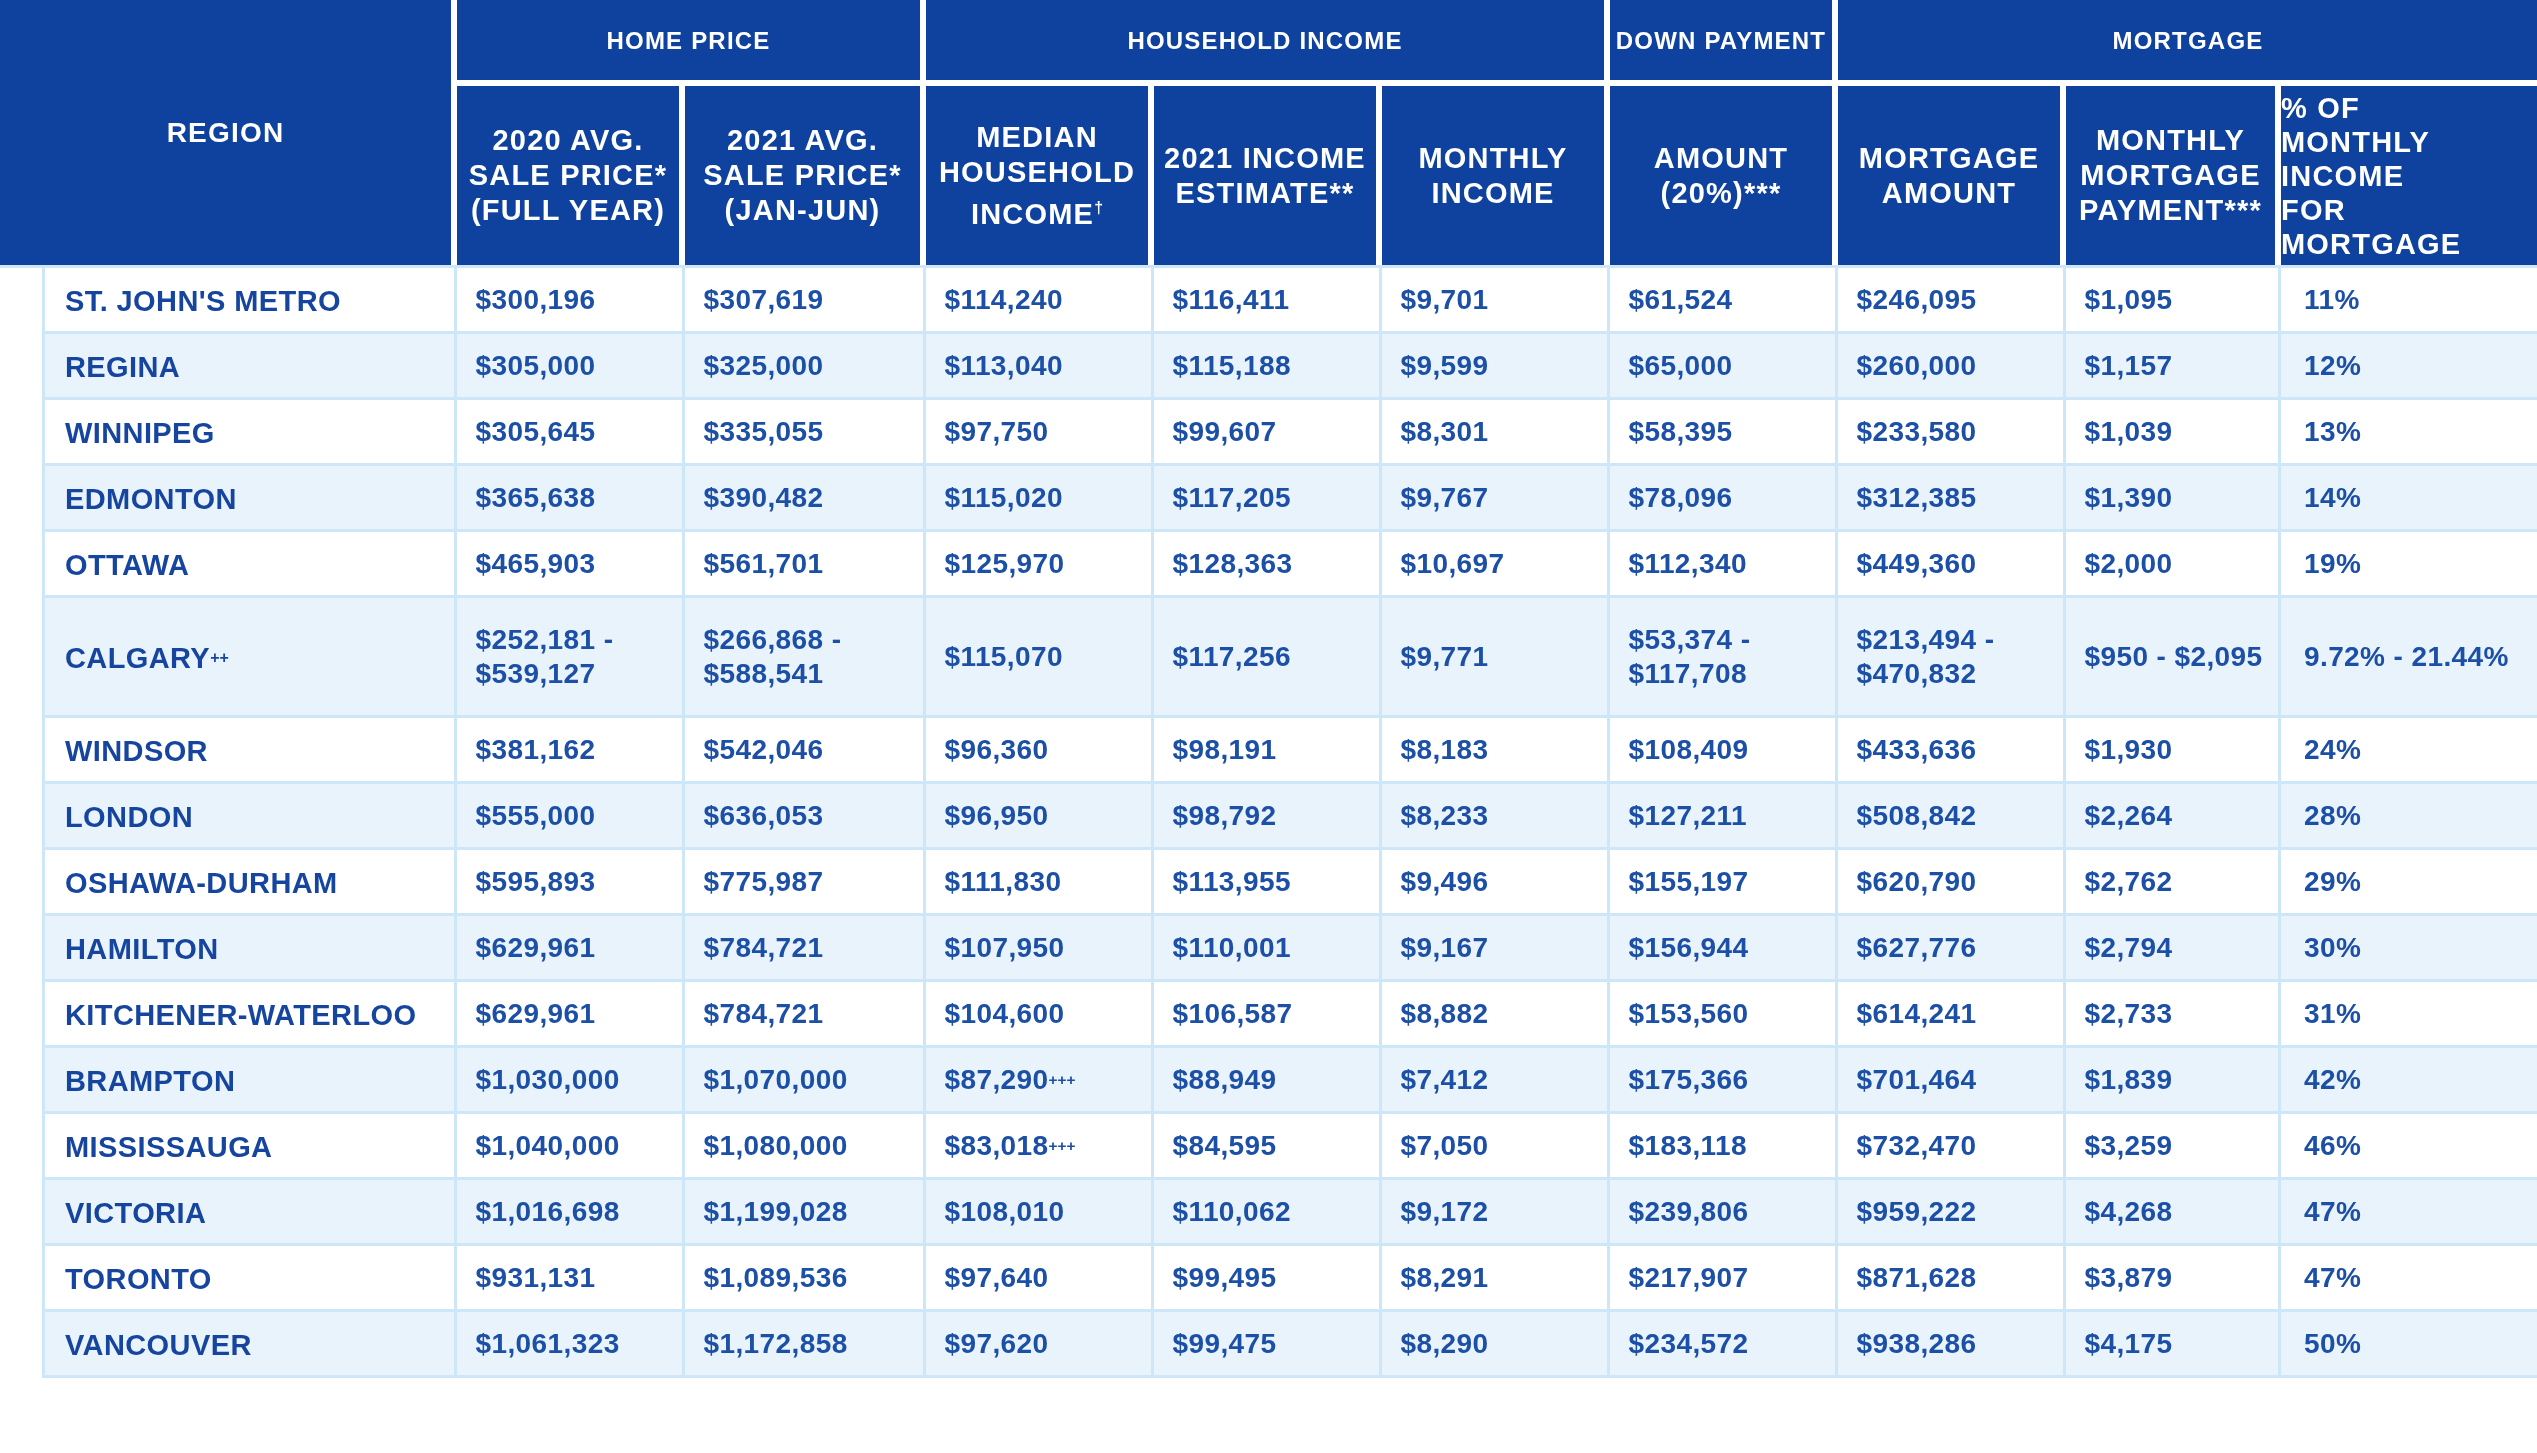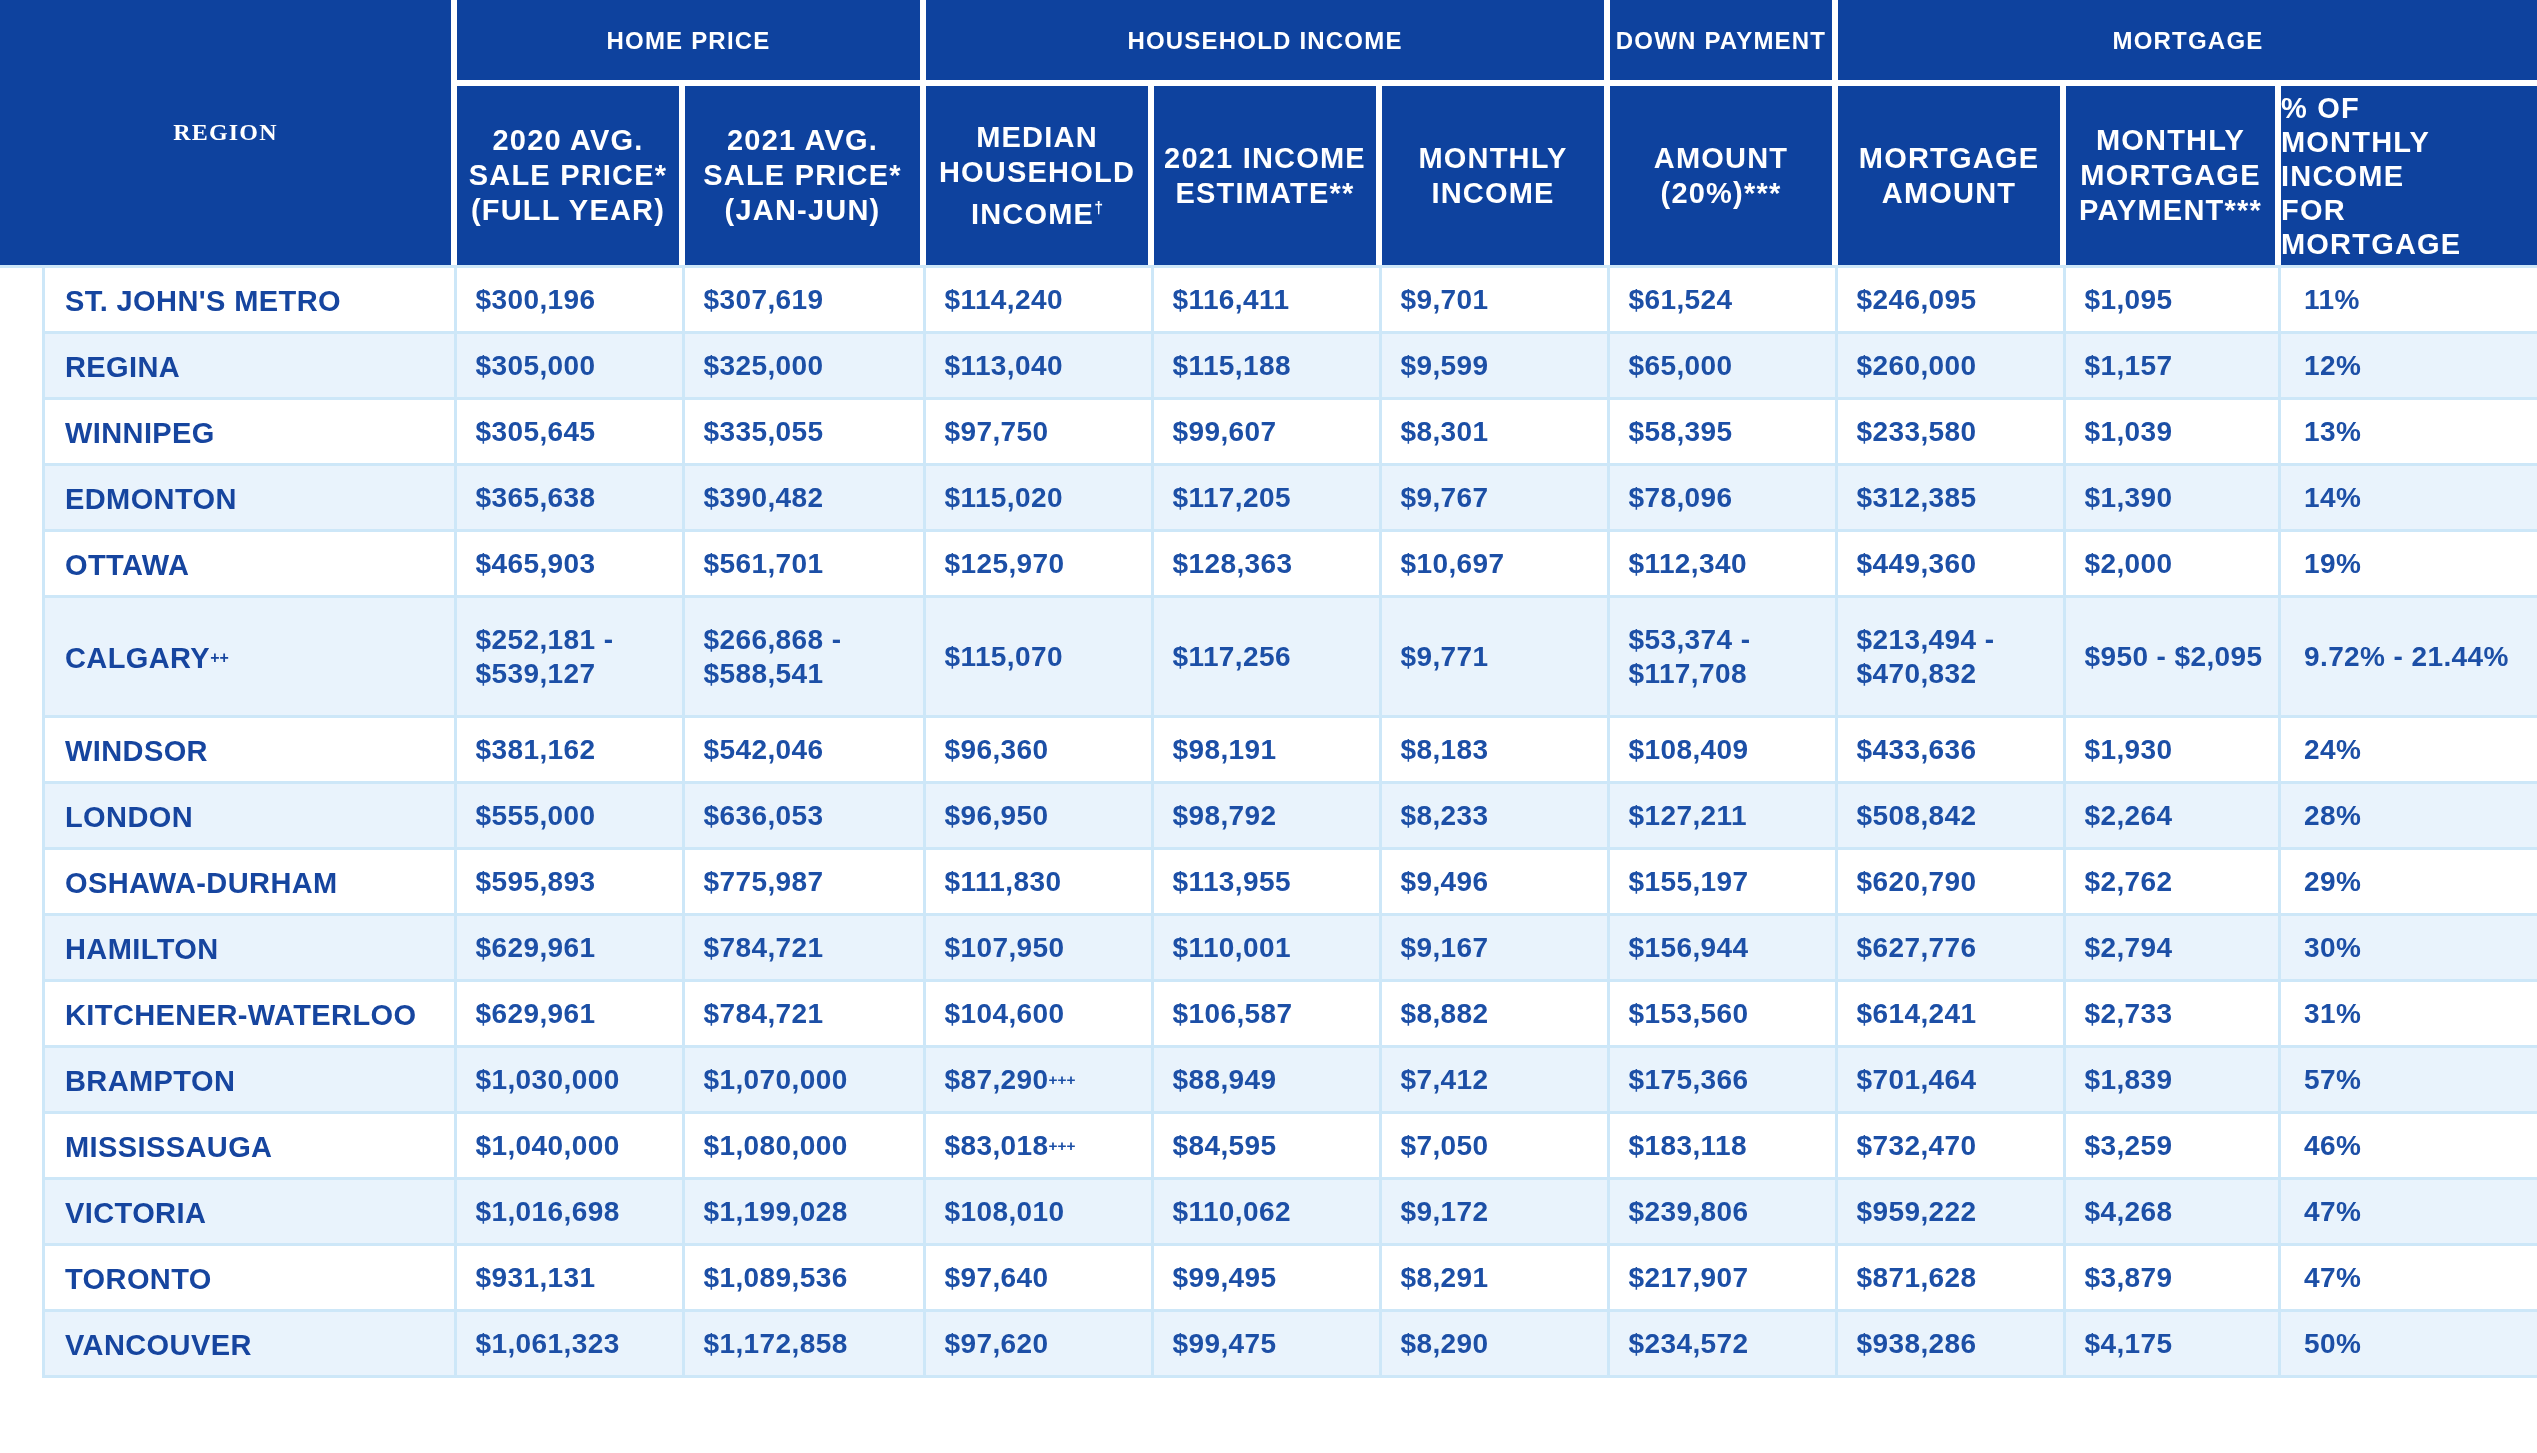--- a/index.html
+++ b/index.html
@@ -34,22 +34,21 @@
     align-items:center;
     justify-content:center;
     text-align:center;
     border-right:6.2px solid #fff;
     letter-spacing:1.2px;
     line-height:35px;
   }
   .hcell.region{
     grid-column:1;
     grid-row:1 / span 2;
-    font-size:24px;
-    font-family:Liberation Serif, serif;
+    font-size:28px;
   }
   .hcell.group{
     font-size:24px;
     border-bottom:6.2px solid #fff;
   }
   .hcell.sub{font-size:29px;}
   .hcell.sub.left{
     justify-content:flex-start;
     text-align:left;
     line-height:34px;
@@ -268,21 +267,21 @@
       <div class="trow alt">
         <div class="cell region-cell">BRAMPTON</div>
         <div class="cell val">$1,030,000</div>
         <div class="cell val">$1,070,000</div>
         <div class="cell val">$87,290<sup>+++</sup></div>
         <div class="cell val">$88,949</div>
         <div class="cell val">$7,412</div>
         <div class="cell val">$175,366</div>
         <div class="cell val">$701,464</div>
         <div class="cell val">$1,839</div>
-        <div class="cell val pct">57%</div>
+        <div class="cell val pct">42%</div>
       </div>
       <div class="trow">
         <div class="cell region-cell">MISSISSAUGA</div>
         <div class="cell val">$1,040,000</div>
         <div class="cell val">$1,080,000</div>
         <div class="cell val">$83,018<sup>+++</sup></div>
         <div class="cell val">$84,595</div>
         <div class="cell val">$7,050</div>
         <div class="cell val">$183,118</div>
         <div class="cell val">$732,470</div>

